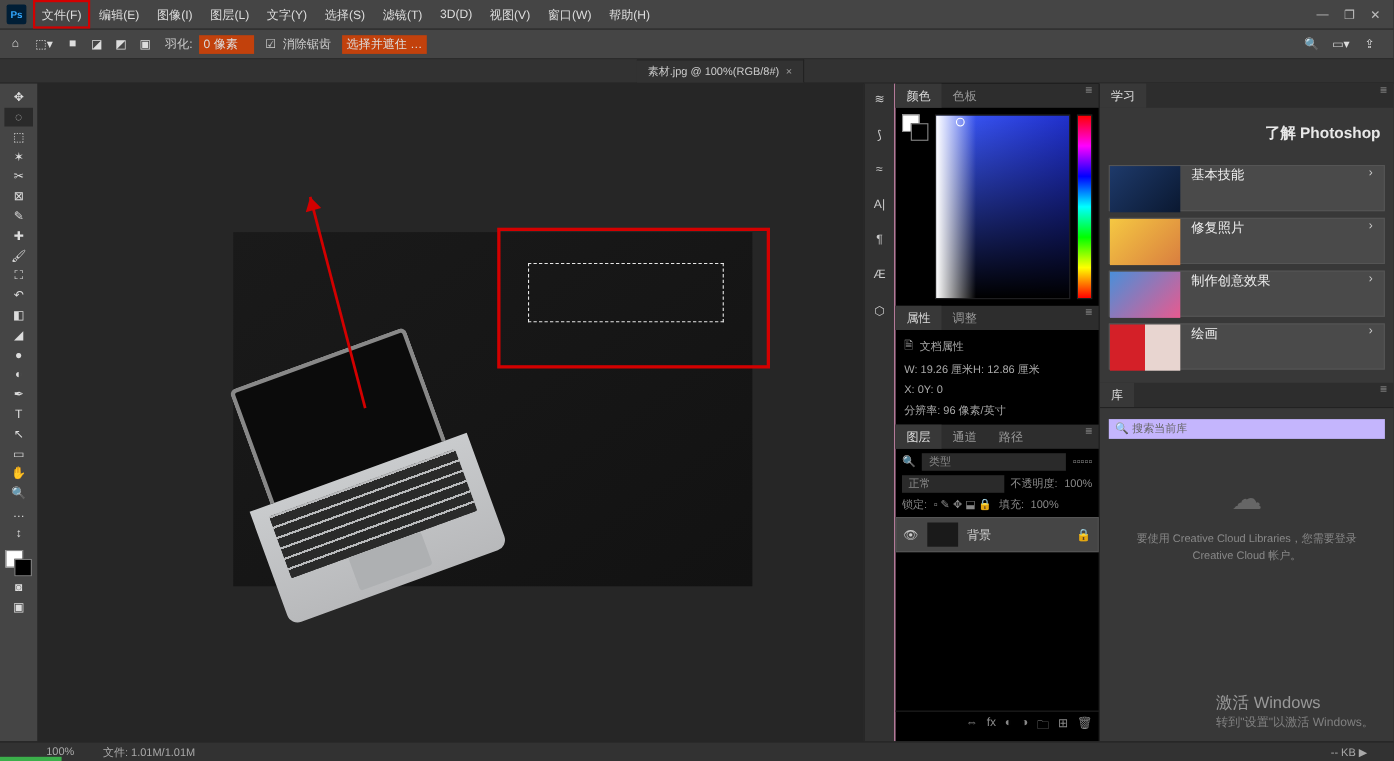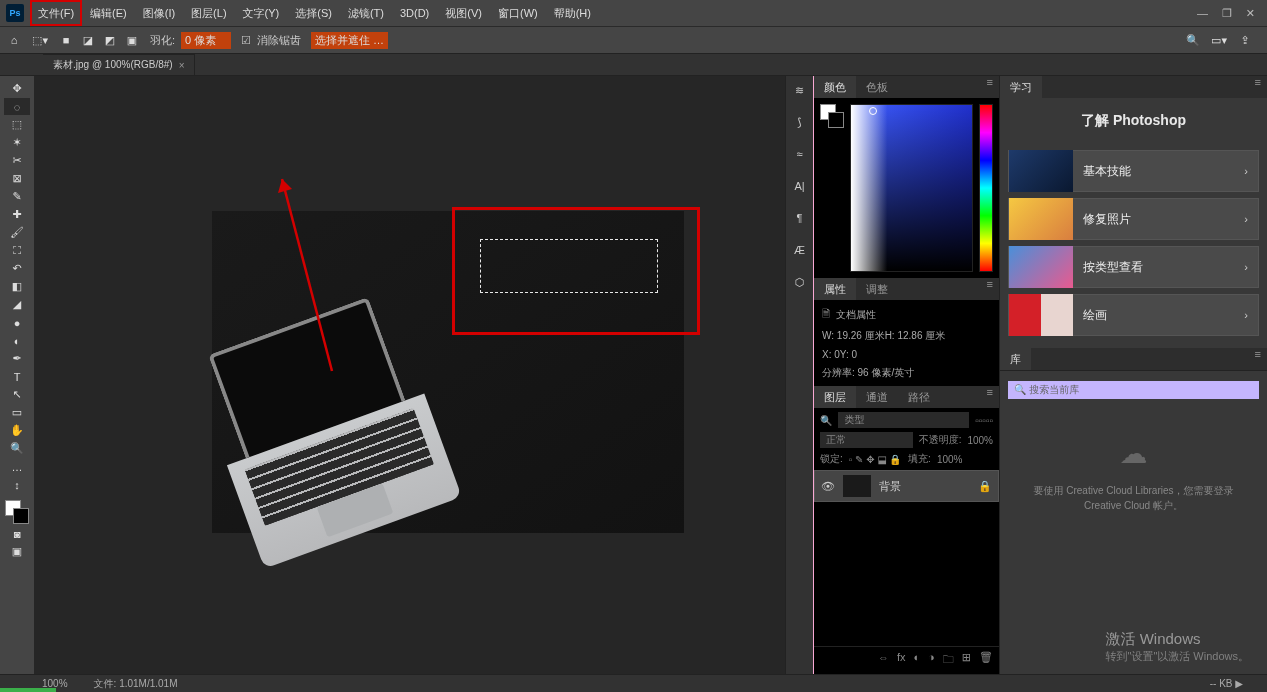--- a/index.html
+++ b/index.html
@@ -9,21 +9,21 @@
 .menu { display:flex; flex:1; }
 .menu-item { padding:0 8px; height:26px; display:flex; align-items:center; cursor:pointer; color:#ddd; }
 .menu-item.hl { border:2px solid #d30000; padding:0 6px; }
 .window-controls { display:flex; gap:14px; padding-right:6px; color:#bbb; }
 .window-controls span { cursor:pointer; }
 .optbar { height:28px; background:#454545; display:flex; align-items:center; padding:0 6px; border-top:1px solid #2a2a2a; border-bottom:1px solid #222; gap:10px; }
 .opt-icon { width:16px; height:16px; display:inline-flex; align-items:center; justify-content:center; color:#ddd; }
 .opt-seg { display:flex; gap:6px; align-items:center; }
 .opt-field { background:#c2410c; padding:1px 4px; color:#ddd; min-width:50px; }
 .opt-right { margin-left:auto; display:flex; gap:10px; padding-right:8px; }
-.tabrow { height:22px; background:#323232; border-bottom:1px solid #222; display:flex; align-items:stretch; padding-left:43px; }
+.tabrow { height:22px; background:#323232; border-bottom:1px solid #222; display:flex; align-items:stretch; padding-left:43px;justify-content:center; }
 .doc-tab { background:#323232; padding:0 10px; display:flex; align-items:center; gap:6px; color:#ccc; font-size:10px; border-top:1px solid #222; border-right:1px solid #222; }
 .doc-tab .x { color:#999; cursor:pointer; }
 .workspace { position:absolute; top:76px; left:0; right:0; bottom:18px; display:flex; }
 .toolcol { width:34px; background:#454545; display:flex; flex-direction:column; align-items:center; padding-top:4px; gap:1px; }
 .tool { width:26px; height:17px; display:flex; align-items:center; justify-content:center; cursor:pointer; color:#ddd; }
 .tool.sel { background:#2a2a2a; }
 .swatches { width:24px; height:24px; position:relative; margin-top:6px; }
 .sw-f { width:16px; height:16px; background:#fff; border:1px solid #888; position:absolute; top:0; left:0; }
 .sw-b { width:16px; height:16px; background:#000; border:1px solid #888; position:absolute; bottom:0; right:0; }
 .canvas-area { flex:1; background:#262626; position:relative; overflow:hidden; }
@@ -54,25 +54,25 @@
 .prop-row { display:flex; }
 .layers-panel { flex:1; display:flex; flex-direction:column; }
 .lay-opts { padding:4px 6px; display:flex; flex-direction:column; gap:4px; }
 .lay-row { display:flex; gap:6px; align-items:center; color:#888; font-size:10px; }
 .lay-field { background:#2a2a2a; padding:1px 6px; flex:1; color:#888; }
 .layer-item { display:flex; align-items:center; gap:8px; padding:4px 6px; background:#454545; border:1px solid #555; }
 .layer-item .eye { width:14px; color:#ccc; }
 .layer-item .thumb { width:28px; height:22px; background:#1a1a1a; }
 .layer-foot { margin-top:auto; display:flex; justify-content:flex-end; gap:8px; padding:4px 6px; color:#888; border-top:1px solid #222; }
 .learn-panel { width:268px; background:#383838; display:flex; flex-direction:column; border-left:1px solid #222; }
-.learn-head { padding:14px 12px 8px; text-align:center; }
+.learn-head { padding:14px 12px 8px; text-align:right; }
 .learn-title { color:#e8e8e8; font-size:14px; font-weight:bold; margin-bottom:6px; }
 .learn-sub { color:#bbb; font-size:10.5px; line-height:1.5; }
 .learn-cards { display:flex; flex-direction:column; gap:6px; padding:6px 8px; }
-.card { display:flex; align-items:center; background:#4a4a4a; border:1px solid #555; height:42px; cursor:pointer; }
+.card { display:flex; align-items:flex-start; background:#4a4a4a; border:1px solid #555; height:42px; cursor:pointer; }
 .card-img { width:64px; height:42px; }
 .card-lbl { flex:1; padding:0 10px; color:#eee; font-size:12px; }
 .card-arr { padding:0 10px; color:#ccc; }
 .ci1 { background:linear-gradient(135deg,#1e3a6b,#0a1830); }
 .ci2 { background:linear-gradient(135deg,#f5c842,#d97e3f); }
 .ci3 { background:linear-gradient(135deg,#4a8fd9,#e85a8f); }
 .ci4 { background:linear-gradient(90deg,#d42028 50%,#e8d5d0 50%); }
 .lib-panel { padding:6px 8px; color:#888; font-size:10px; border-top:1px solid #222;}
 .lib-search { background:#c4b5fd; padding:2px 6px; margin:4px 0; color:#666; }
 .lib-msg { text-align:center; padding:30px 14px; color:#888; line-height:1.5; }
@@ -297,21 +297,21 @@
           <div class="card-lbl">基本技能</div>
           <div class="card-arr">›</div>
         </div>
       <div class="card">
           <div class="card-img ci2"></div>
           <div class="card-lbl">修复照片</div>
           <div class="card-arr">›</div>
         </div>
       <div class="card">
           <div class="card-img ci3"></div>
-          <div class="card-lbl">按类型查看</div>
+          <div class="card-lbl">制作创意效果</div>
           <div class="card-arr">›</div>
         </div>
       <div class="card">
           <div class="card-img ci4"></div>
           <div class="card-lbl">绘画</div>
           <div class="card-arr">›</div>
         </div>
     </div>
 
     <div class="panel-tabs" style="margin-top:6px">

